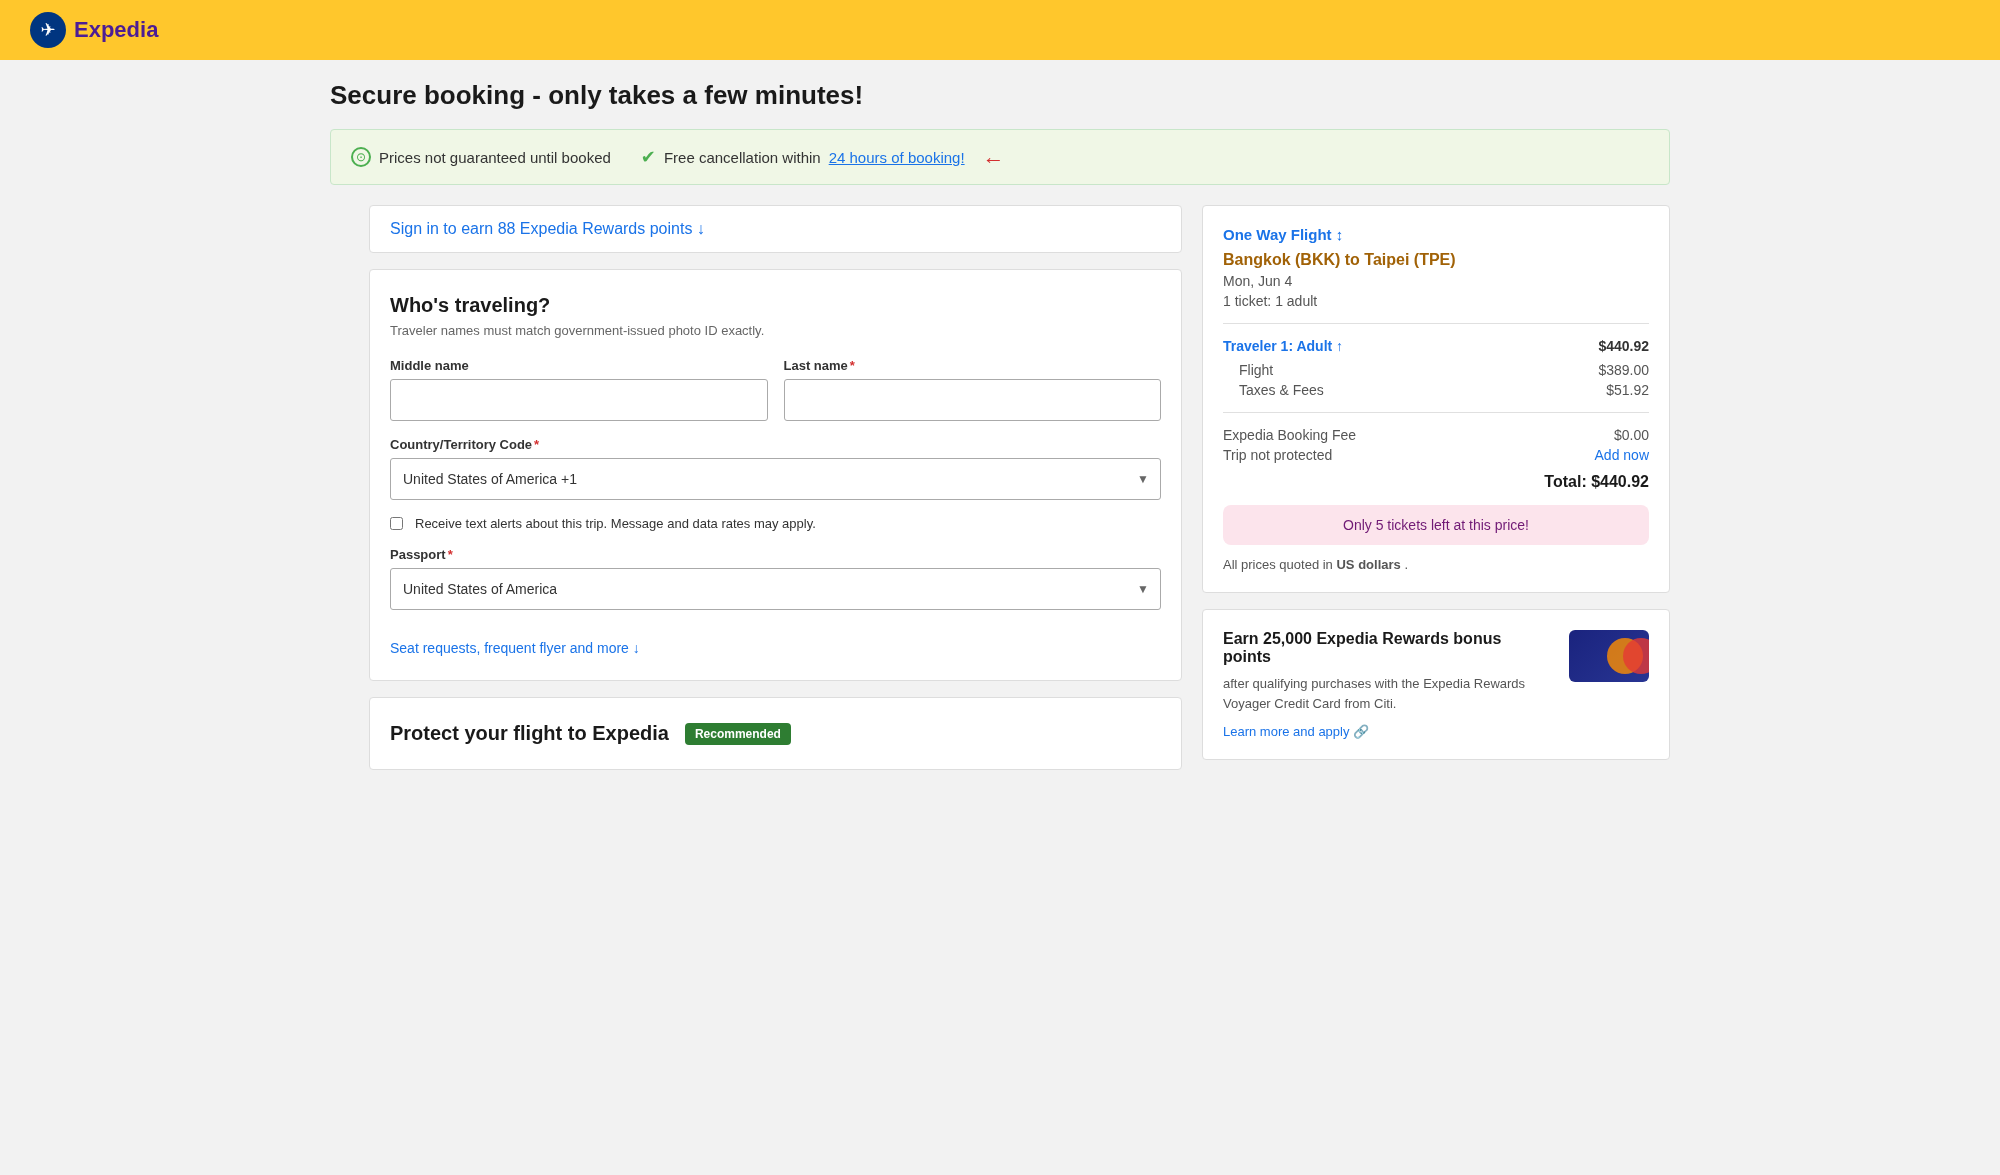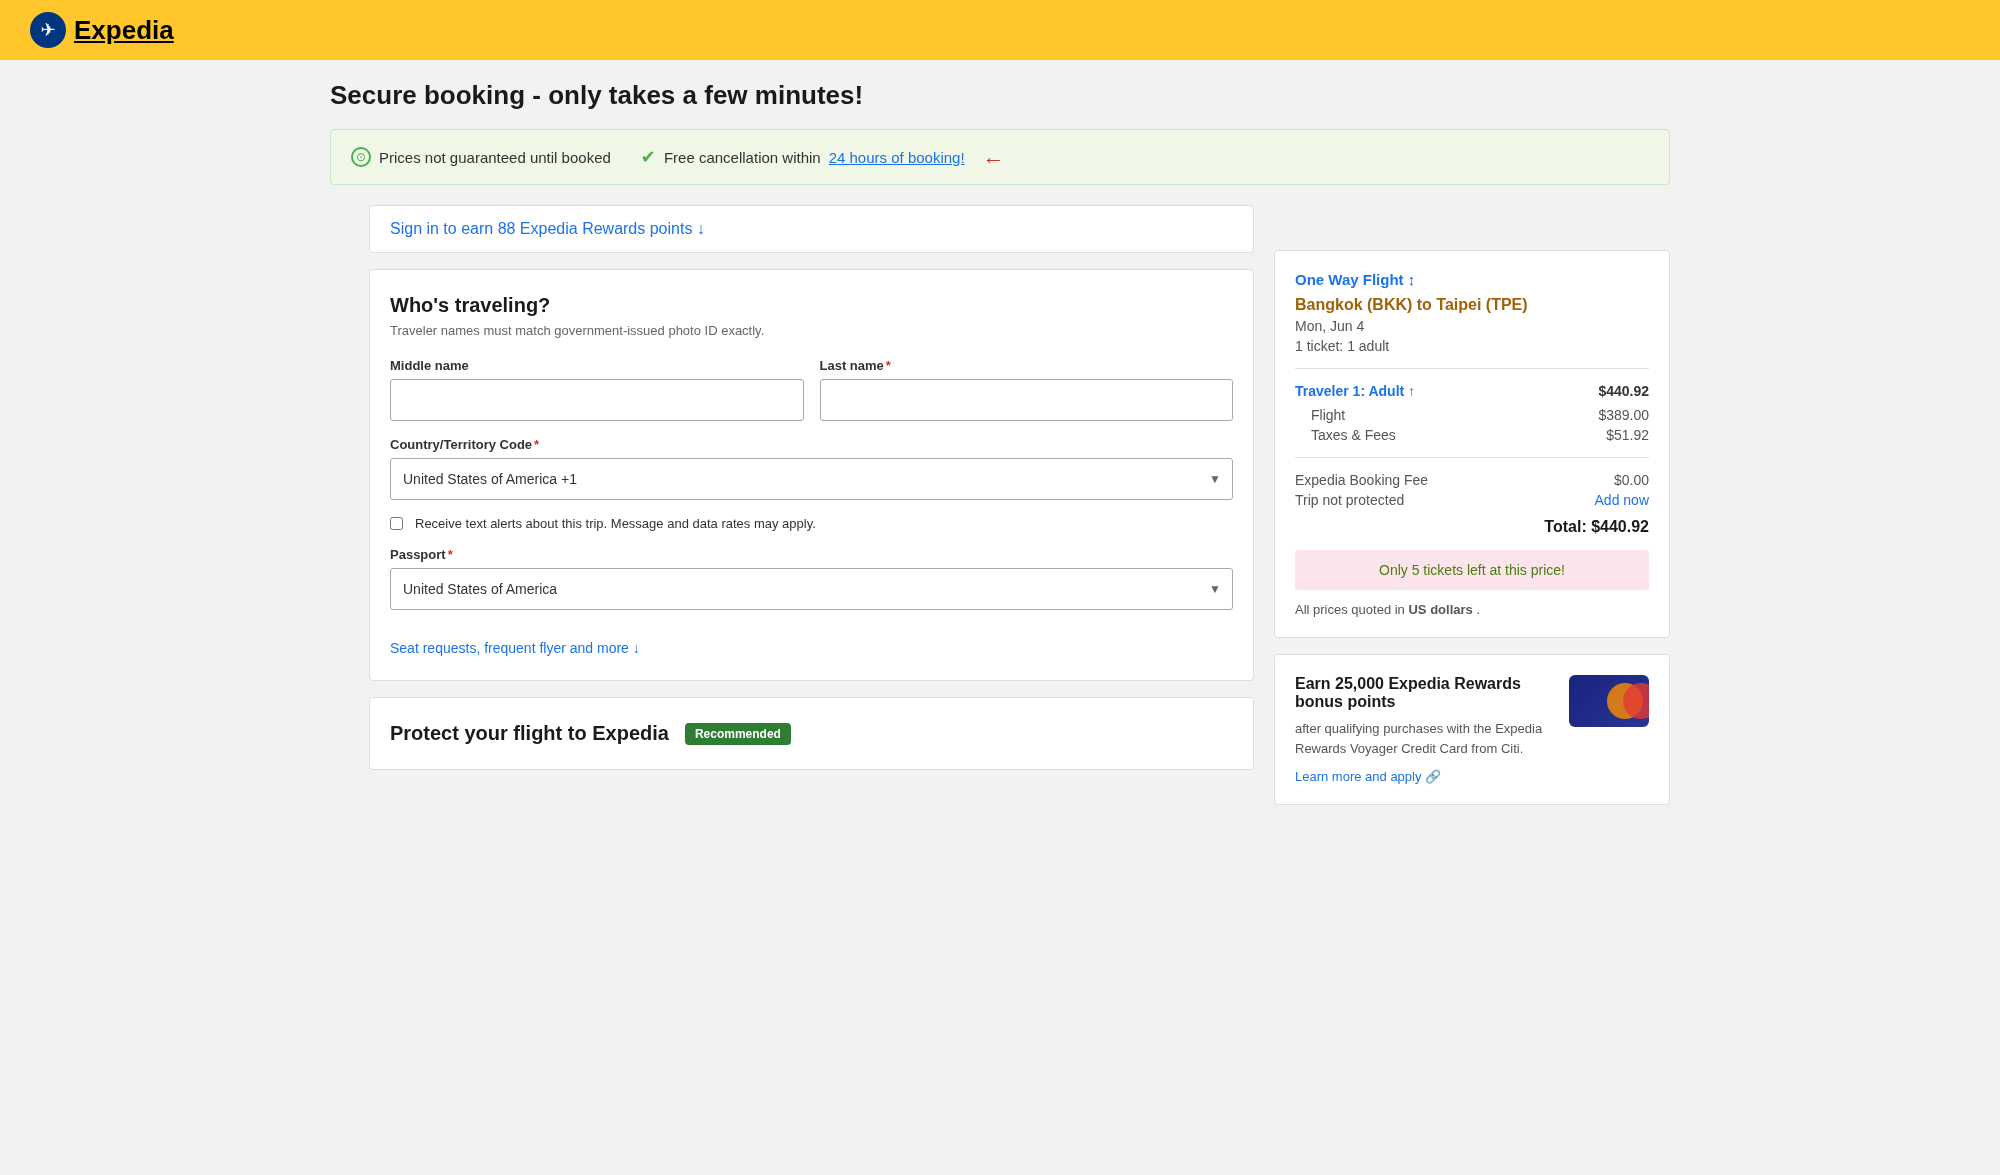--- a/index.html
+++ b/index.html
@@ -22,24 +22,23 @@
       height: 36px;
       background: #003580;
       border-radius: 50%;
       display: flex;
       align-items: center;
       justify-content: center;
       color: white;
       font-size: 18px;
     }
     .logo-text {
-      font-size: 26px;
-      font-weight: bold;
-      color: #000000;
-      text-decoration: underline;
+      font-size: 22px;
+      font-weight: bold;
+      color: #4c1d95;
     }
 
     
     .main-container {
       max-width: 1400px;
       margin: 0 auto;
       padding: 20px 30px;
     }
 
     .page-title {
@@ -251,23 +250,22 @@
       background: #2e7d32;
       color: white;
       font-size: 12px;
       font-weight: bold;
       padding: 4px 10px;
       border-radius: 4px;
     }
 
     
     .right-column {
-      width: 396px;
+      width: 468px;
       flex-shrink: 0;
-      margin-top: 45px;
     }
 
     .summary-card {
       background: white;
       border: 1px solid #ddd;
       border-radius: 4px;
       padding: 20px;
       margin-bottom: 16px;
     }
 
@@ -341,24 +339,24 @@
       display: flex;
       justify-content: flex-end;
       font-size: 16px;
       font-weight: bold;
       color: #1a1a1a;
       margin-top: 10px;
     }
 
     .urgency-banner {
       background: #fce4ec;
-      border-radius: 2px;
+      border-radius: 8px;
       padding: 12px 8px;
       text-align: center;
-      color: #4d7c0f;
+      color: #701a75;
       font-size: 14px;
       margin-top: 14px;
     }
 
     .currency-note {
       font-size: 13px;
       color: #555;
       margin-top: 12px;
     }
     .currency-bold {

